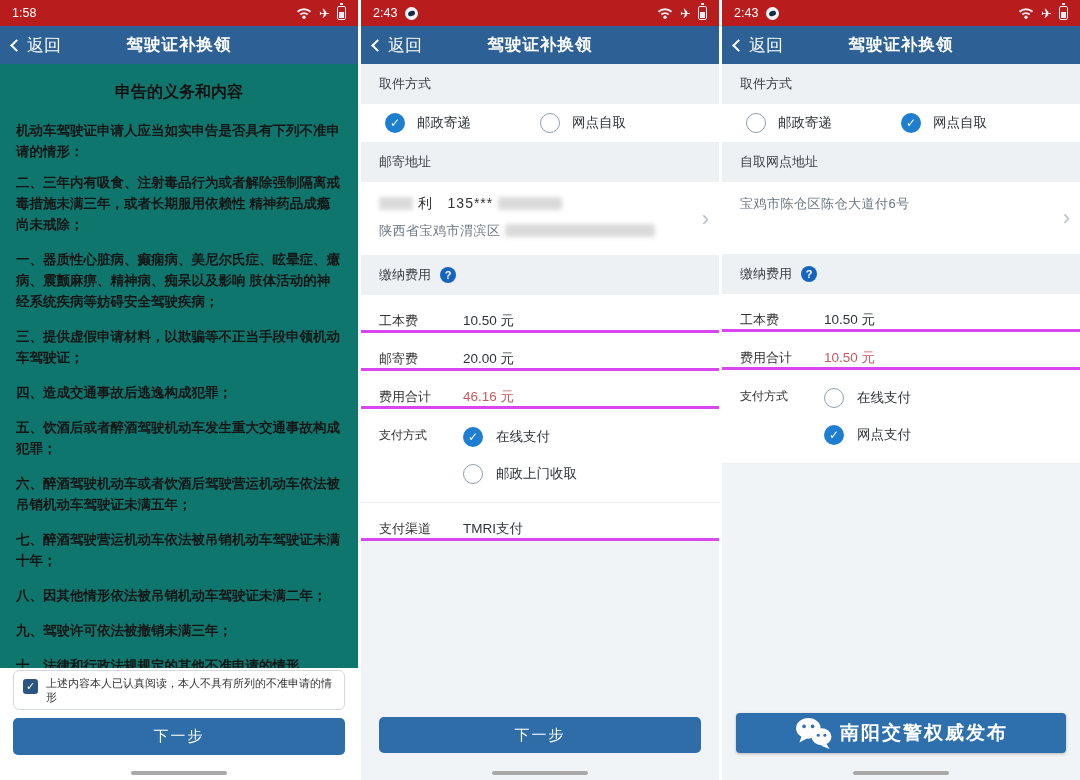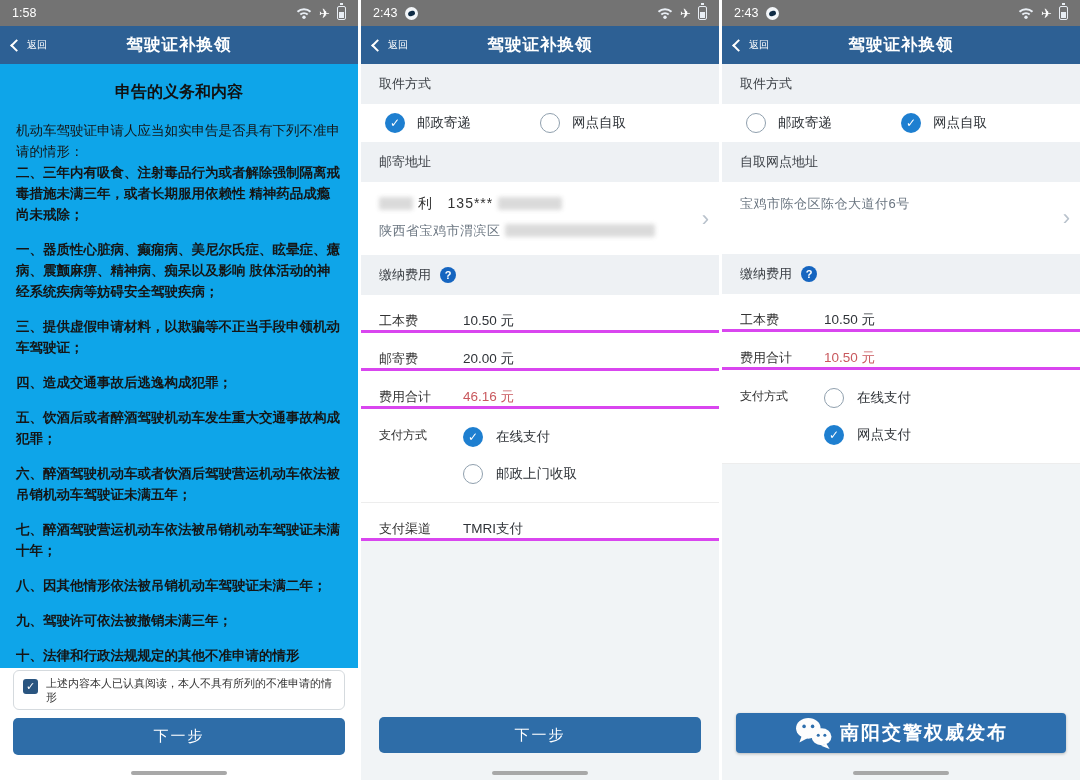--- a/index.html
+++ b/index.html
@@ -3,44 +3,44 @@
 <meta charset="utf-8">
 <style>
   * { margin:0; padding:0; box-sizing:border-box; }
   html,body { width:1080px; height:780px; background:#ffffff; overflow:hidden;
     font-family:"Liberation Sans","DejaVu Sans",sans-serif; }
   .app { display:flex; width:1080px; height:780px; gap:3px; background:#fff; }
   .panel { position:relative; width:358px; height:780px; overflow:hidden; background:#f1f4f6; }
   .panel.white { background:#ffffff; }
 
   
-  .statusbar { height:26px; background:#737373; color:#fff; display:flex; align-items:center;
+  .statusbar { height:26px; background:#b91c1c; color:#fff; display:flex; align-items:center;
     padding:0 12px; font-size:12.5px; }
   .statusbar .time { font-weight:400; }
   .st-right { margin-left:auto; display:flex; align-items:center; gap:7px; }
   .plane { font-size:13px; line-height:1; }
   .battery { position:relative; width:9px; height:14px; border:1.5px solid #e9eef4; border-radius:2px; }
   .battery:before { content:""; position:absolute; top:-4px; left:2px; width:3px; height:2px; background:#e9eef4; }
   .battery:after { content:""; position:absolute; bottom:1px; left:1px; right:1px; height:6px; background:#e9eef4; }
   .notif { width:13px; height:13px; border-radius:50%; background:#f3f6f9; position:relative; margin-left:8px; }
   .notif:after { content:""; position:absolute; left:3px; top:4px; width:7px; height:5px; background:#0f2b45;
     border-radius:60% 40% 50% 50%; transform:rotate(-15deg); }
   .navbar { height:38px; background:#2d6094; color:#fff; position:relative; display:flex; align-items:center; }
   .back { display:flex; align-items:center; gap:6px; padding:0 12px; height:100%; cursor:pointer; }
   .back-chev { width:9px; height:9px; border-left:2px solid #fff; border-bottom:2px solid #fff;
     transform:rotate(45deg); margin-top:1px; }
-  .back-label { font-size:10px; }
+  .back-label { font-size:17px; }
   .nav-title { position:absolute; left:0; right:0; text-align:center; font-size:16.5px; font-weight:bold;
     letter-spacing:1px; pointer-events:none; }
 
   
   .p1-scroll { position:absolute; top:64px; left:0; right:0; bottom:112px; overflow:hidden;
-    padding:16px 16px 0; background:#0ea5e9; }
+    padding:16px 16px 0; background:#0f766e; }
   .p1-title { text-align:center; font-size:16px; font-weight:bold; color:#111; line-height:24px; margin-bottom:16px; }
-  .p1-intro { font-size:13.5px; font-weight:normal; color:#151515; line-height:21px; margin-bottom:0; }
+  .p1-intro { font-size:13.5px; font-weight:bold; color:#151515; line-height:21px; margin-bottom:10px; }
   .p1-item { font-size:13.5px; font-weight:bold; color:#151515; line-height:21px; margin-bottom:14px; }
   .p1-footer { position:absolute; left:13px; right:13px; bottom:25px; }
   .agree-card { display:flex; align-items:flex-start; gap:8px; background:#fff; border:1px solid #d5dade;
     border-radius:6px; padding:5px 9px; }
   .cbx { flex:0 0 auto; width:15px; height:15px; margin-top:3px; background:#2a5580; border-radius:3px;
     color:#fff; font-size:11px; line-height:15px; text-align:center; cursor:pointer; }
   .agree-text { font-size:11px; line-height:14px; color:#333; }
   .primary-btn { margin-top:8px; height:37px; background:#2e6da8; border-radius:5px; color:#fff;
     font-size:15px; letter-spacing:2px; display:flex; align-items:center; justify-content:center; cursor:pointer; }
   .home-indicator { position:absolute; bottom:5px; left:50%; transform:translateX(-50%);

